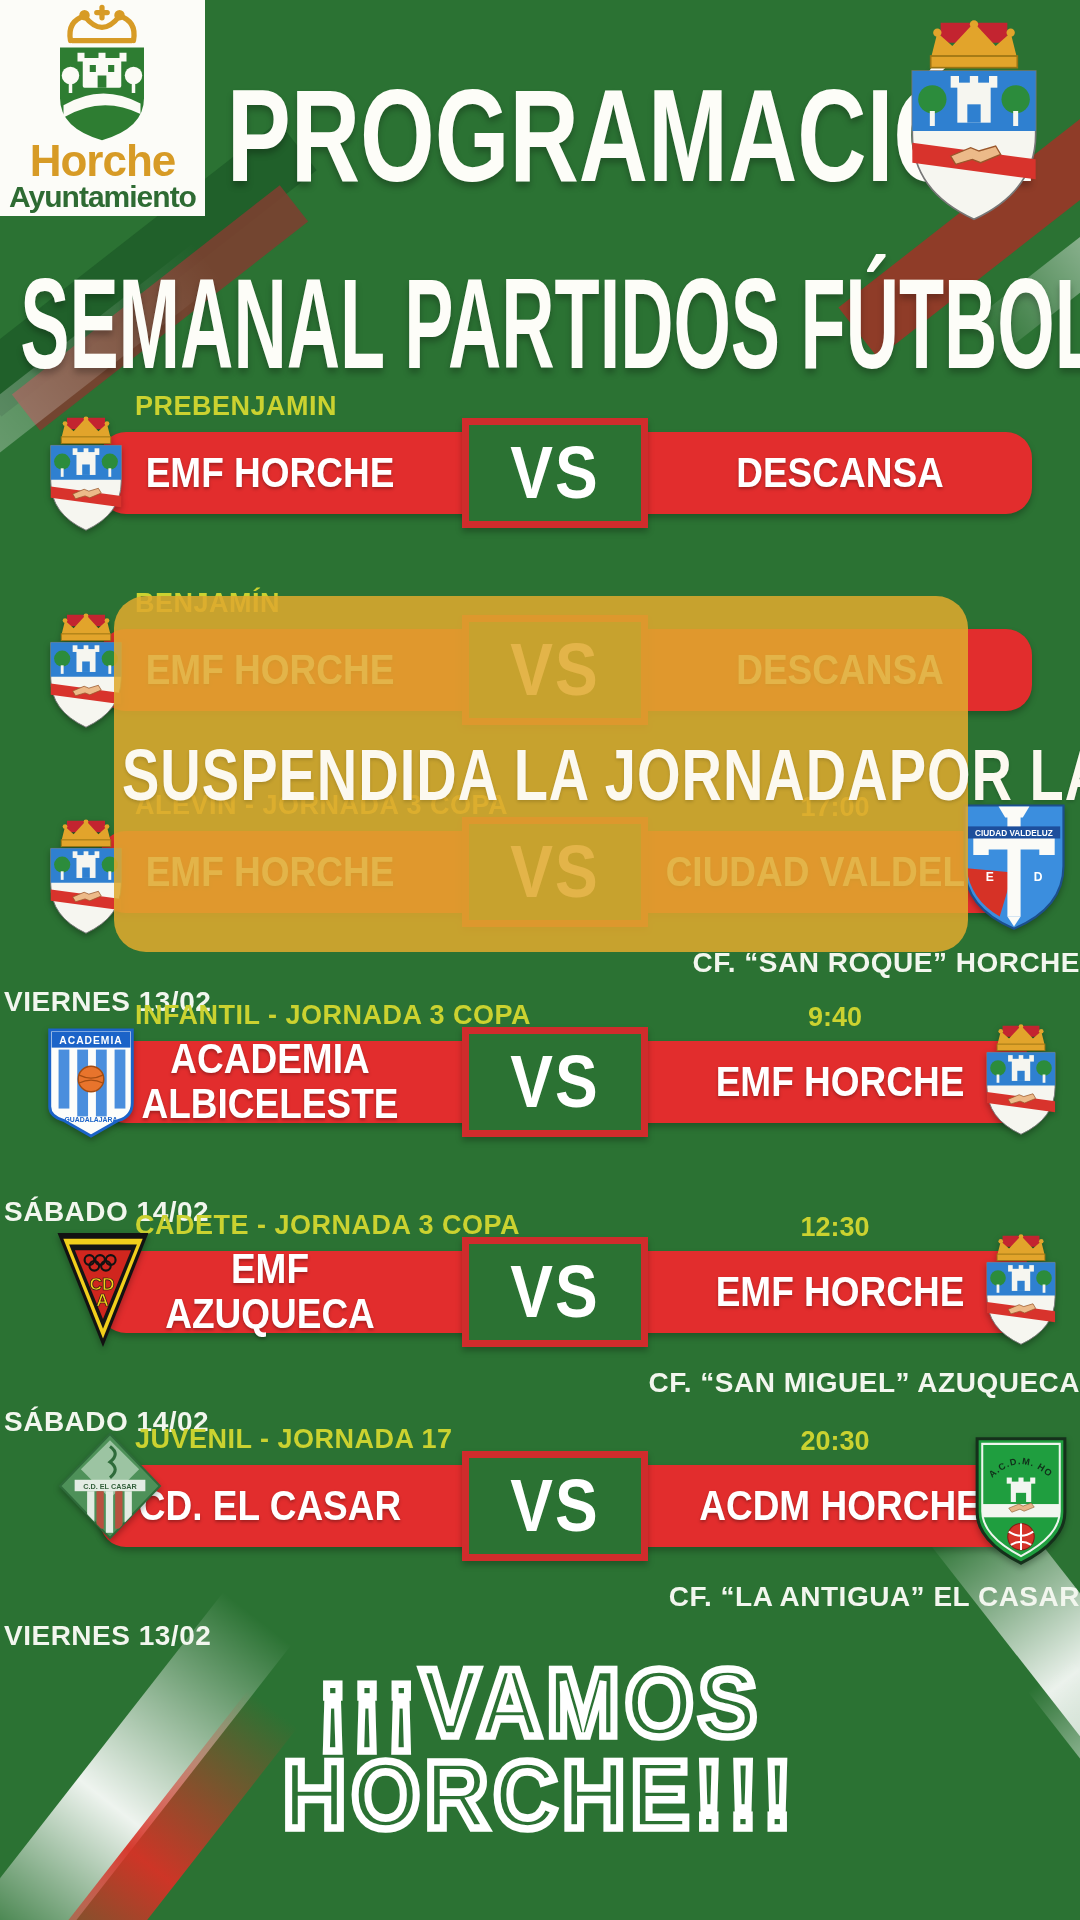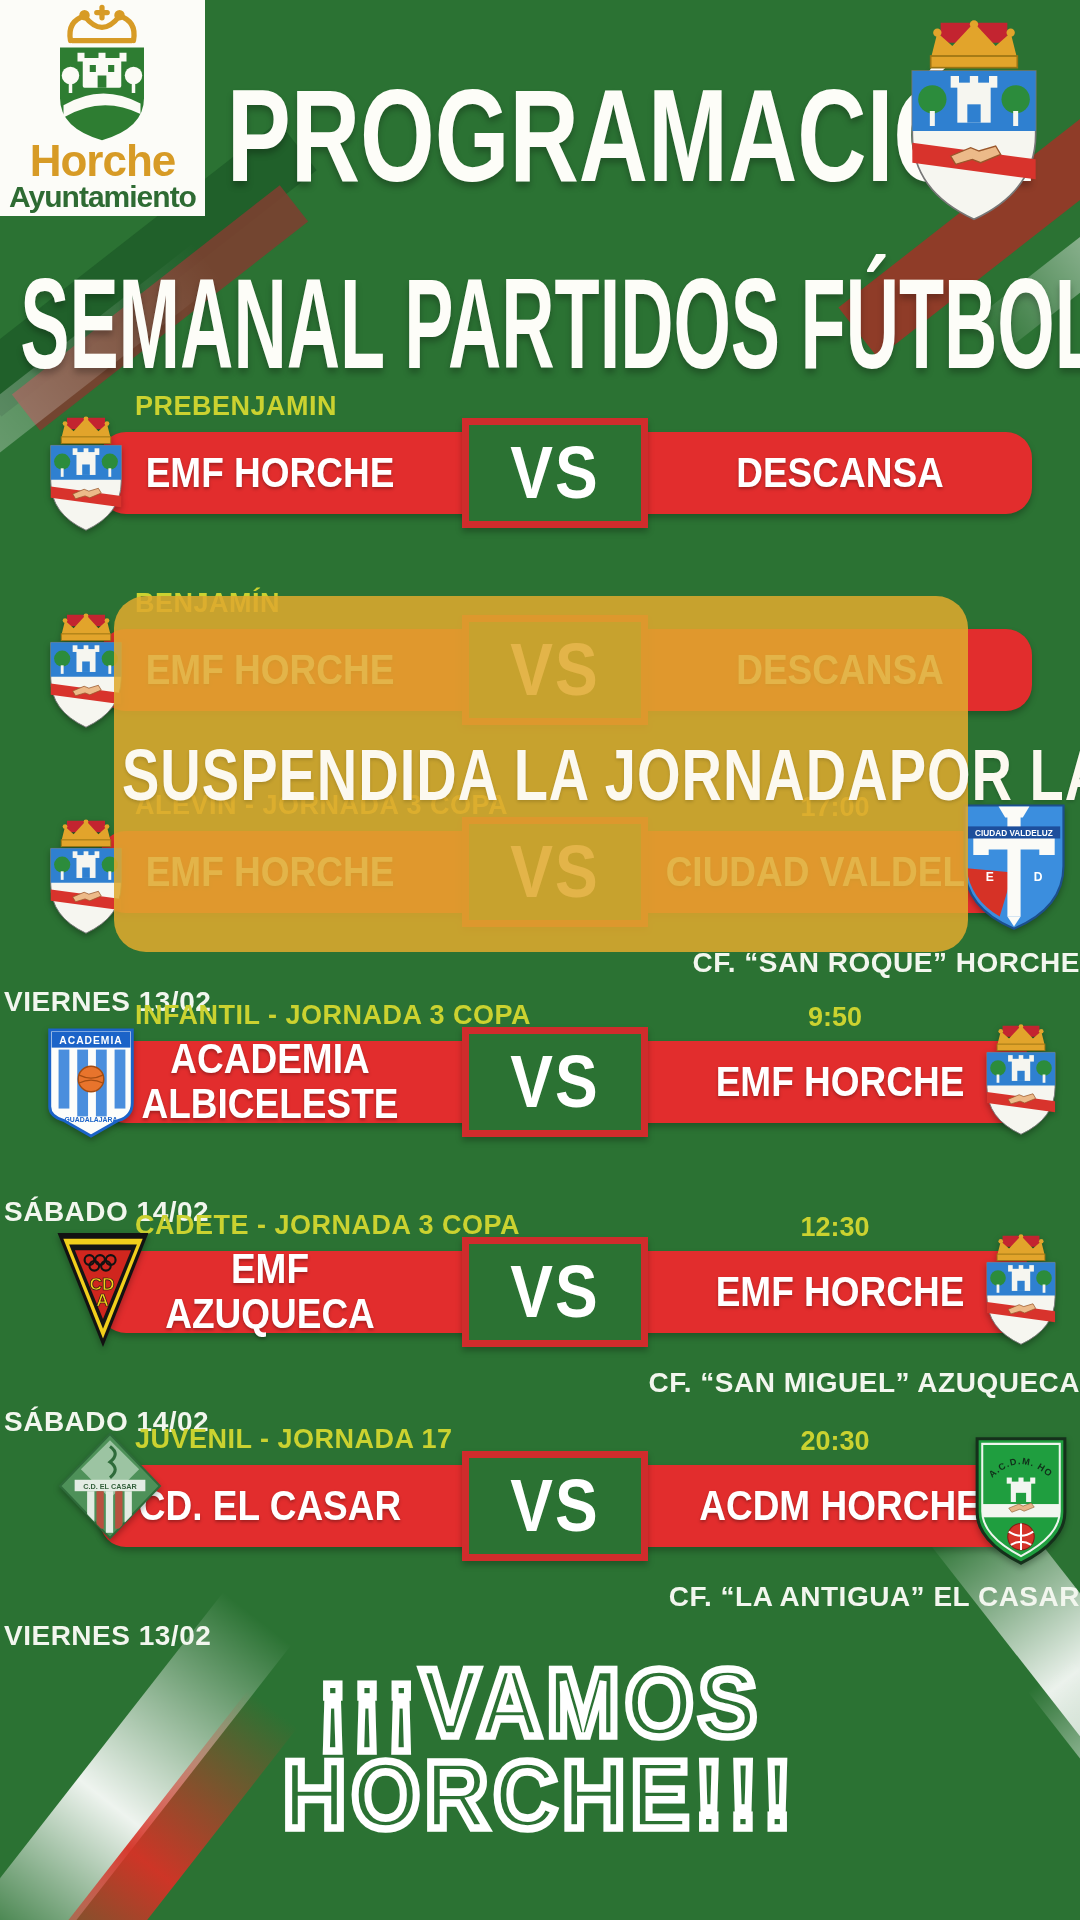--- a/index.html
+++ b/index.html
@@ -263,21 +263,21 @@
           </svg></div>
     <div class="crest crest-away" style="left: 948px; top: 10px; width: 132px; height: 132px;"><svg viewBox="0 0 100 120" preserveAspectRatio="xMidYMid meet">
             <use href="#crest-valdeluz"></use>
           </svg></div>
     <div class="venue">CF. “SAN ROQUE” HORCHE</div>
     <div class="date">VIERNES 13/02</div>
   </div>
 
   <div class="row" style="top: 1000px;">
     <div class="category">INFANTIL - JORNADA 3 COPA</div>
-    <div class="time">9:50</div>
+    <div class="time">9:40</div>
     <div class="bar"></div>
     <div class="team home">ACADEMIA ALBICELESTE</div>
     <div class="team away">EMF HORCHE</div>
     <div class="vs-box">
       <span class="vs">VS</span>
     </div>
     <div class="crest crest-home" style="left: 40px; top: 26px; width: 102px; height: 114px;"><svg viewBox="0 0 100 116" preserveAspectRatio="xMidYMid meet">
             <use href="#crest-academia"></use>
           </svg></div>
     <div class="crest crest-away" style="left: 966px; top: 22px; width: 110px; height: 116px;"><svg viewBox="0 0 100 126" preserveAspectRatio="xMidYMid meet">

